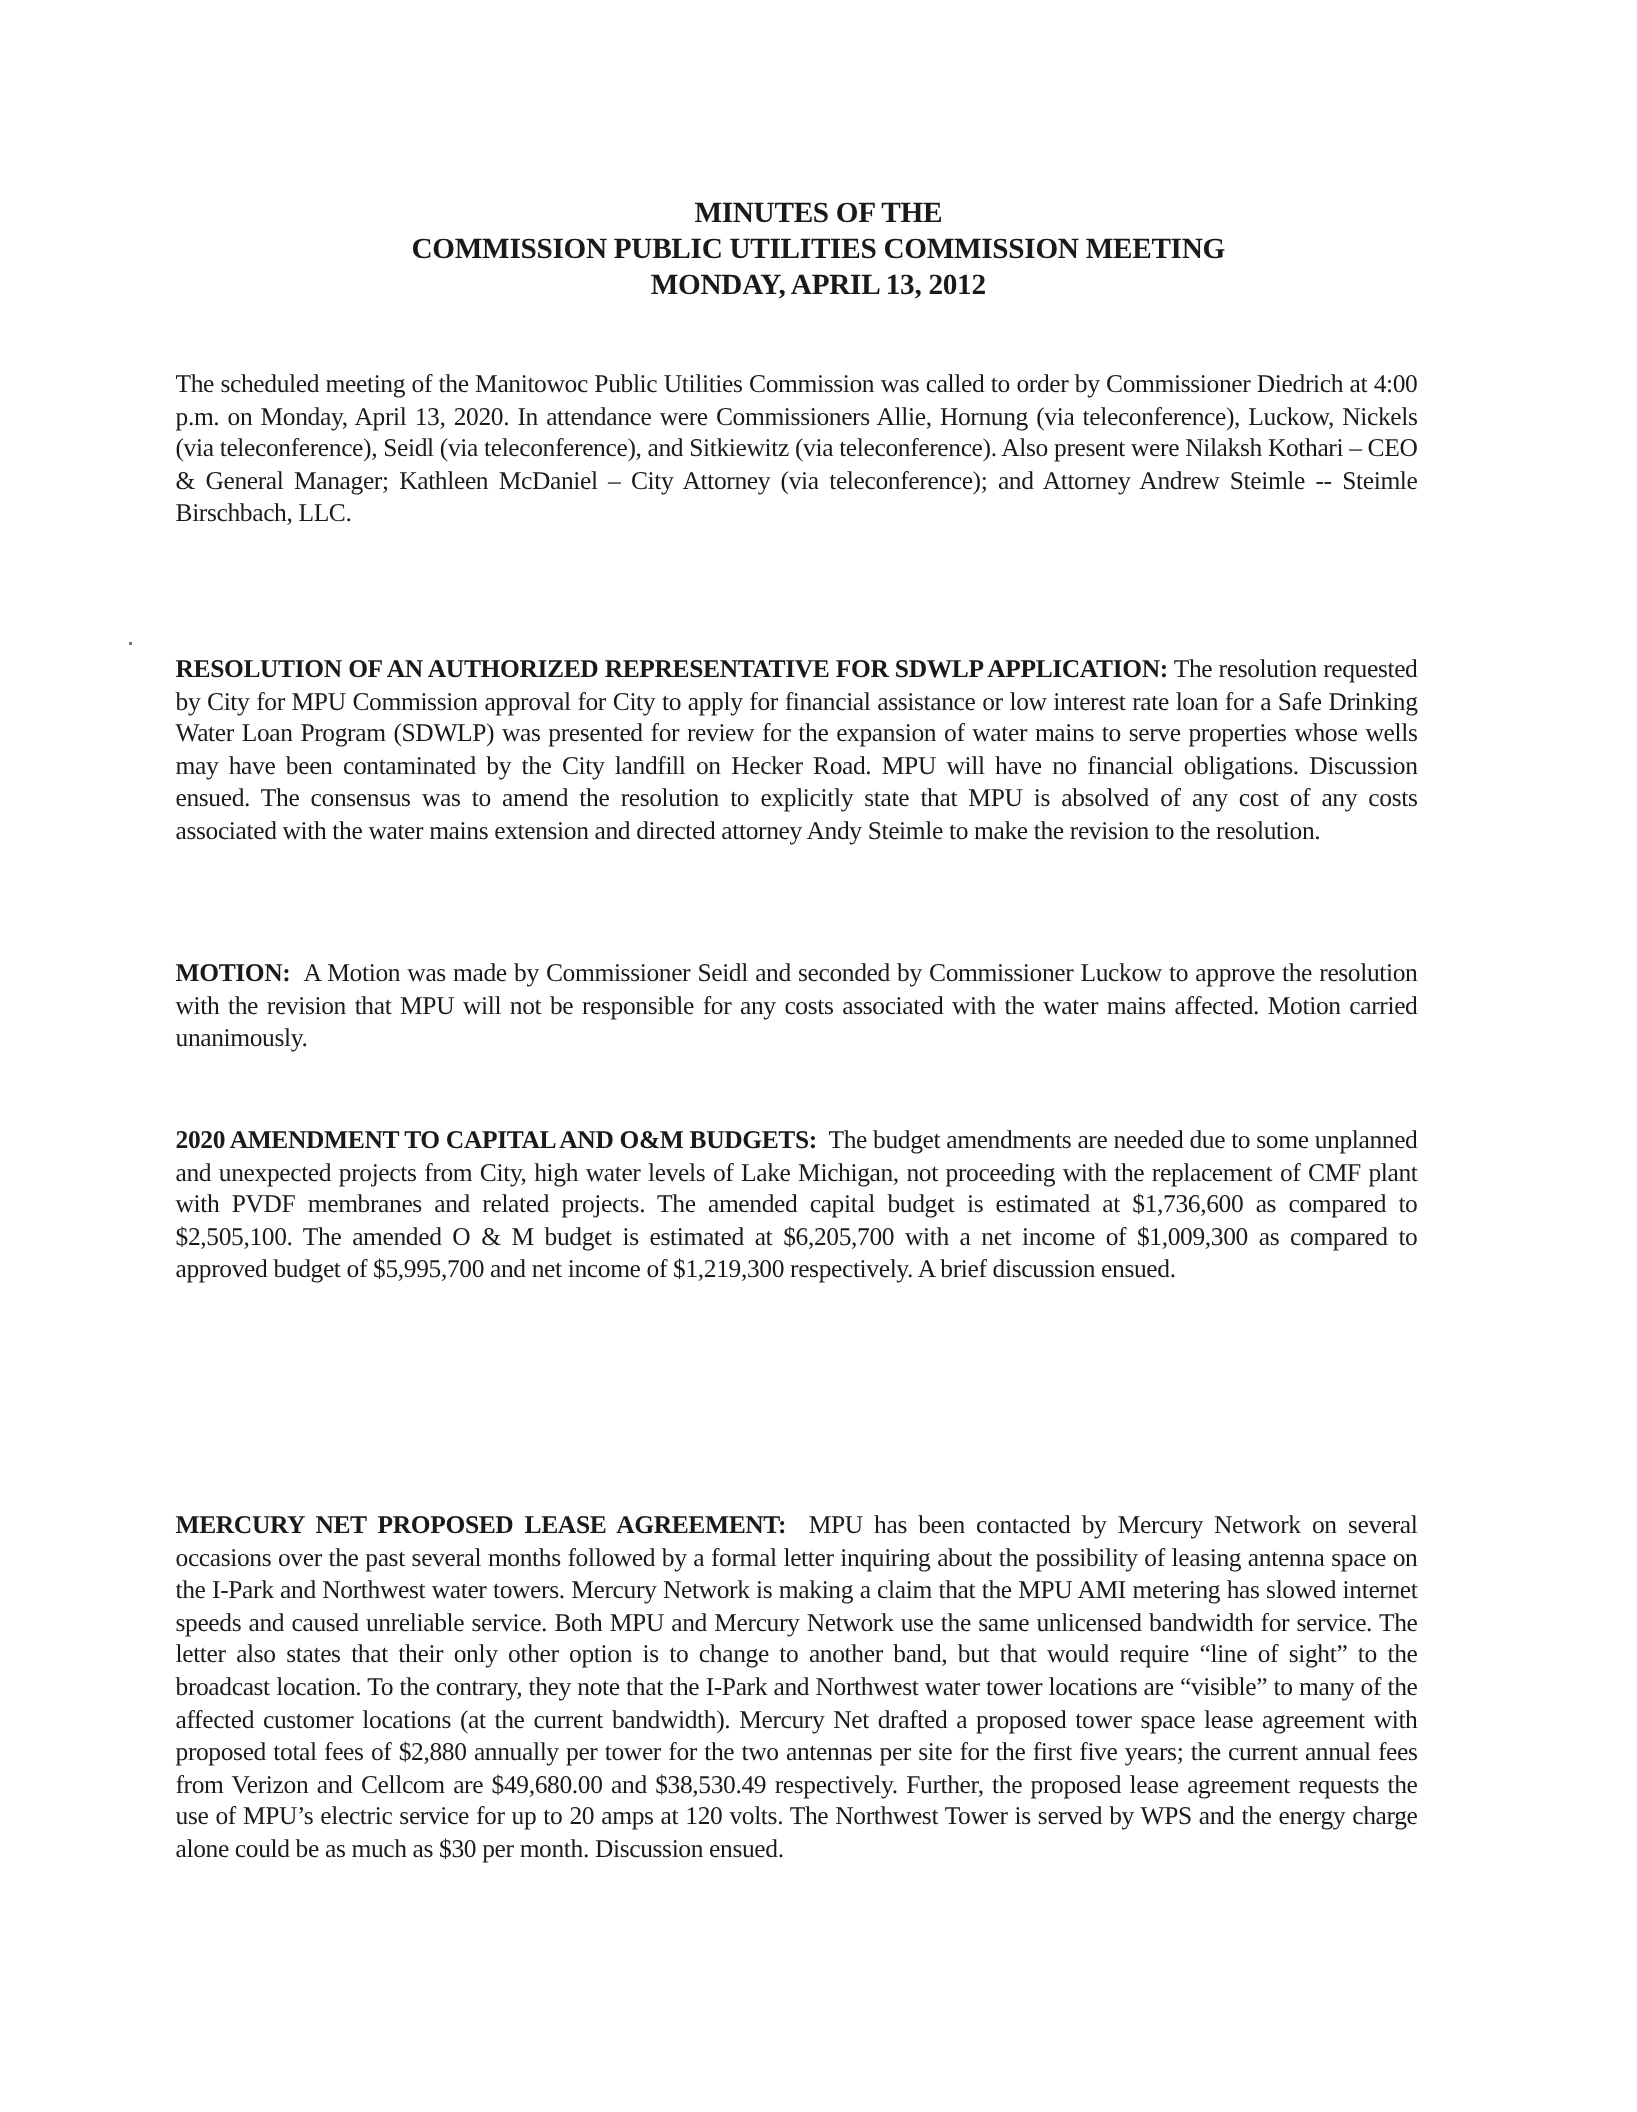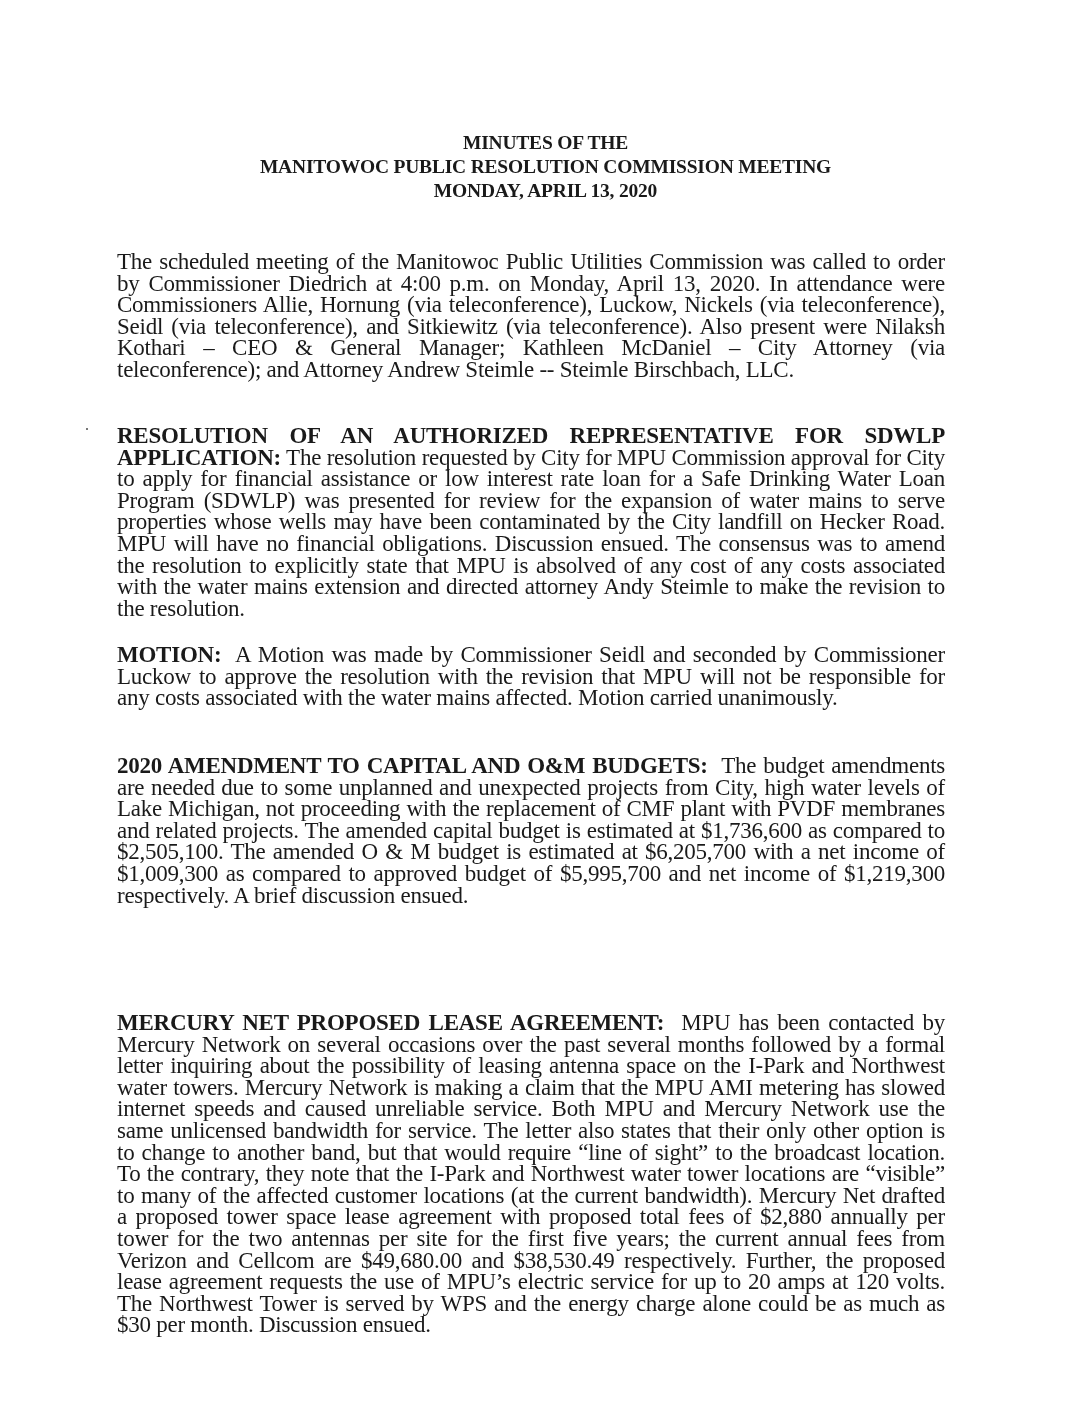--- a/index.html
+++ b/index.html
@@ -31,54 +31,54 @@
       font-weight: bold;
       font-size: 19.5px;
       line-height: 24px;
       letter-spacing: -0.2px;
     }
     .header div { white-space: nowrap; }
     .para {
       position: absolute;
       left: 117px;
       width: 828px;
-      font-size: 23px;
+      font-size: 17px;
       line-height: 21.6px;
       text-align: justify;
       text-align-last: left;
       letter-spacing: -0.25px;
       word-spacing: 0px;
     }
     .para .head {
       font-weight: bold;
     }
     #p-intro { top: 228px; }
-    #p-sdwlp { top: 402px; }
+    #p-sdwlp { top: 418px; }
     #p-motion1 { top: 621px; }
     #p-budget { top: 732px; }
     #p-motion2 { top: 912px; }
     #p-mercury { top: 989px; }
     .stray-mark {
       position: absolute;
       left: 86px;
       top: 428px;
       width: 2px;
       height: 2px;
       background: #777;
     }
   </style>
 </head>
 <body>
 
 <div class="page">
 
   <div class="header">
     <div>MINUTES OF THE</div>
-    <div>MANITOWOC PUBLIC RESOLUTION COMMISSION MEETING</div>
-    <div>MONDAY, APRIL 13, 2020</div>
+    <div>COMMISSION PUBLIC UTILITIES COMMISSION MEETING</div>
+    <div>MONDAY, APRIL 13, 2012</div>
   </div>
 
   <div class="stray-mark"></div>
 
   <p class="para" id="p-intro">The scheduled meeting of the Manitowoc Public Utilities Commission was called to order by Commissioner Diedrich at 4:00 p.m. on Monday, April 13, 2020. In attendance were Commissioners Allie, Hornung (via teleconference), Luckow, Nickels (via teleconference), Seidl (via teleconference), and Sitkiewitz (via teleconference). Also present were Nilaksh Kothari – CEO &amp; General Manager; Kathleen McDaniel – City Attorney (via teleconference); and Attorney Andrew Steimle -- Steimle Birschbach, LLC.</p>
 
   <p class="para" id="p-sdwlp"><span class="head">RESOLUTION OF AN AUTHORIZED REPRESENTATIVE FOR SDWLP APPLICATION:</span> <span>The resolution requested by City for MPU Commission approval for City to apply for financial assistance or low interest rate loan for a Safe Drinking Water Loan Program (SDWLP) was presented for review for the expansion of water mains to serve properties whose wells may have been contaminated by the City landfill on Hecker Road. MPU will have no financial obligations. Discussion ensued. The consensus was to amend the resolution to explicitly state that MPU is absolved of any cost of any costs associated with the water mains extension and directed attorney Andy Steimle to make the revision to the resolution.</span></p>
 
   <p class="para" id="p-motion1"><span class="head">MOTION:</span>&nbsp; <span>A Motion was made by Commissioner Seidl and seconded by Commissioner Luckow to approve the resolution with the revision that MPU will not be responsible for any costs associated with the water mains affected. Motion carried unanimously.</span></p>
 

